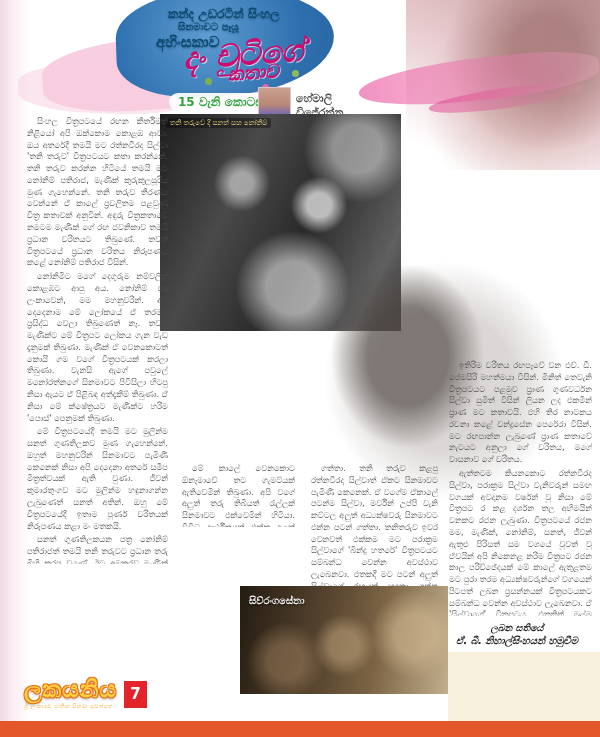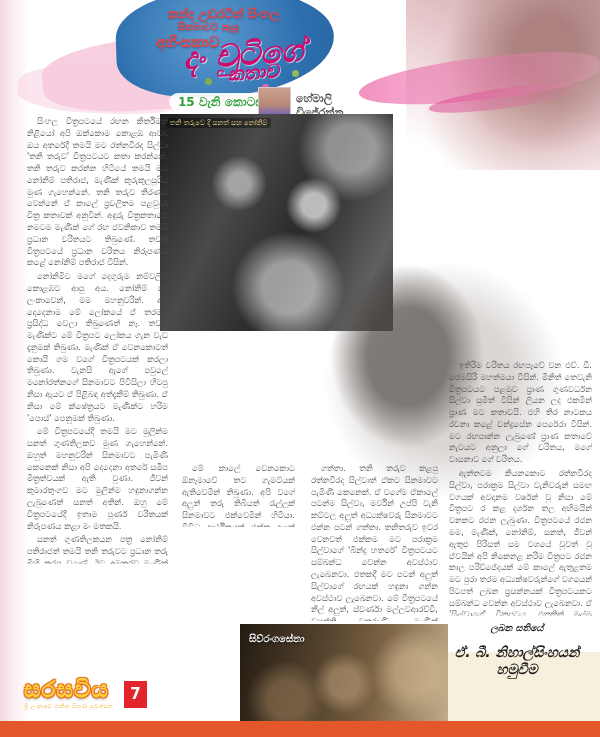--- a/index.html
+++ b/index.html
@@ -21,42 +21,42 @@
   #pink-ribbon{left:358px;top:58px;width:242px;height:42px;transform:rotate(-6deg);opacity:.8;
     border-radius:60% 40% 50% 50%;
     background:linear-gradient(90deg, rgba(234,84,158,.8), rgba(246,173,204,.35));}
   #pink-ribbon-2{left:428px;top:88px;width:155px;height:20px;transform:rotate(-8deg);opacity:.6;
     border-radius:50%;background:linear-gradient(90deg, rgba(221,49,135,.8), rgba(246,173,204,.2));}
   #top-right-photo{left:406px;top:0;width:194px;height:170px;
     background:
       radial-gradient(circle at 72% 30%, rgba(110,60,55,.40) 0 18%, rgba(0,0,0,0) 55%),
       radial-gradient(circle at 60% 60%, rgba(190,130,125,.35) 0 25%, rgba(0,0,0,0) 65%),
       linear-gradient(205deg, #cda3a4 0%, #e9cdd1 45%, rgba(255,255,255,0) 88%);}
-  .kicker{color:#ef4444;font-weight:bold;text-shadow:0 1px 2px rgba(20,60,110,.55);}
+  .kicker{color:#0c4a6e;font-weight:bold;text-shadow:0 1px 2px rgba(20,60,110,.55);}
   #kicker-1{left:168px;top:6px;font-size:12.5px;}
   #kicker-2{left:178px;top:21px;font-size:10px;}
   #kicker-3{left:156px;top:33px;font-size:15px;}
   .script-title{color:#ce0a6e;font-family:"DejaVu Serif","Liberation Serif",serif;
     font-style:italic;font-weight:bold;text-shadow:1px 1px 0 rgba(255,255,255,.6);}
   #title-1{left:183px;top:36px;font-size:31px;transform:rotate(-4deg);}
   #title-2{left:228px;top:61px;font-size:19px;transform:rotate(-4deg);}
   .flower-dot{width:7px;height:7px;border-radius:50%;}
   #part-badge{left:169px;top:93px;background:rgba(255,255,255,.92);border-radius:9px;
     padding:2px 9px;color:#2fa23a;font-weight:bold;font-size:12px;}
   #author-photo{left:258px;top:87px;width:31px;height:37px;border:1px solid #d8c7cf;
     background:linear-gradient(180deg,#caa08e 0%,#b98877 45%,#7b6bb0 70%,#8d7cc2 100%);}
   #author-name{left:296px;top:92px;font-size:11px;font-weight:bold;color:#4a4a4a;line-height:1.3;}
   
-  #main-photo{left:160px;top:114px;width:233px;height:217px;
+  #main-photo{left:160px;top:114px;width:200px;height:217px;
     background:
       radial-gradient(circle at 66% 42%, rgba(235,235,235,.75) 0 6%, rgba(0,0,0,0) 14%),
       radial-gradient(circle at 34% 32%, rgba(225,225,225,.6) 0 5%, rgba(0,0,0,0) 13%),
       radial-gradient(circle at 82% 16%, rgba(245,245,245,.5) 0 9%, rgba(0,0,0,0) 20%),
       radial-gradient(circle at 55% 80%, rgba(250,250,250,.55) 0 12%, rgba(0,0,0,0) 26%),
-      linear-gradient(115deg,#1d1d1d 0%,#4a4a4a 32%,#2a2a2a 58%,#606060 86%,#3a3a3a 100%);}
+      linear-gradient(115deg,#1d1d1d 0%,#4a4a4a 32%,#2a2a2a 58%,#606060 86%,#3a3a3a 100%); padding-left: 41px;}
   #main-photo-caption{left:6px;top:4px;font-size:7px;color:#ffe38a;
     background:rgba(0,0,0,.35);padding:1px 4px;border-radius:2px;}
   
   #right-portrait{left:318px;top:228px;width:280px;height:305px;
     background:
       radial-gradient(ellipse 38% 42% at 32% 42%, rgba(70,62,58,.62) 0 38%, rgba(0,0,0,0) 72%),
       radial-gradient(ellipse 55% 50% at 45% 50%, rgba(150,140,135,.35) 0 45%, rgba(0,0,0,0) 78%);}
   
   #headline{left:170px;top:314px;width:172px;line-height:1.04;
     text-shadow:0 0 5px #fff,0 0 8px #fff,0 0 12px #fff;}
@@ -71,33 +71,33 @@
   #col-right{left:440px;top:360px;width:152px;height:256px;}
   
   #bottom-left-photo{left:0;top:514px;width:292px;height:223px;
     background:
       radial-gradient(circle at 20% 30%, rgba(200,200,200,.35) 0 10%, rgba(0,0,0,0) 22%),
       radial-gradient(circle at 82% 40%, rgba(225,225,225,.6) 0 9%, rgba(0,0,0,0) 20%),
       radial-gradient(circle at 60% 85%, rgba(240,240,240,.7) 0 14%, rgba(0,0,0,0) 30%),
       linear-gradient(100deg,#161616 0%,#3d3d3d 30%,#272727 52%,#6f6f6f 74%,#e6e6e6 95%);}
   #bottom-left-caption{right:8px;top:3px;font-size:7px;color:#e8e8e8;
     background:rgba(0,0,0,.3);padding:1px 4px;border-radius:2px;}
-  #movie-still{left:240px;top:624px;width:208px;height:108px;
+  #movie-still{left:240px;top:586px;width:208px;height:108px;
     background:
       radial-gradient(circle at 50% 55%, rgba(200,170,130,.5) 0 12%, rgba(0,0,0,0) 26%),
       radial-gradient(circle at 22% 70%, rgba(160,130,95,.5) 0 10%, rgba(0,0,0,0) 22%),
       radial-gradient(circle at 84% 45%, rgba(215,190,150,.55) 0 11%, rgba(0,0,0,0) 24%),
       linear-gradient(100deg,#241c12 0%,#54422d 38%,#7d6546 66%,#c2af8c 100%);}
   #still-label{left:9px;top:9px;font-size:10px;font-weight:bold;color:#f4f4f4;
     text-shadow:0 1px 2px rgba(0,0,0,.8);}
   #cream-block{left:448px;top:652px;width:152px;height:70px;background:#f6f0dd;}
   #byline{left:438px;top:622px;width:158px;text-align:center;color:#222;
     font-style:italic;font-weight:bold;}
   #byline .b1{font-size:9.5px;}
-  #byline .b2{font-size:14px;margin-top:10px;}
+  #byline .b2{font-size:10px;margin-top:1px;}
   
   #logo-group{left:24px;top:676px;}
   #logo-text{font-size:23px;font-weight:bold;color:#ffd042;letter-spacing:1px;
     text-shadow:-1px -1px 0 #e8731e,1px -1px 0 #e8731e,-1px 1px 0 #e8731e,1px 1px 0 #e8731e,0 2px 3px rgba(0,0,0,.35);}
   #logo-tagline{font-size:5.5px;color:#f5a623;margin-top:0px;letter-spacing:.5px;}
   #page-num-box{position:absolute;left:100px;top:5px;width:23px;height:27px;background:#e3242b;
     color:#fff;font-weight:bold;font-size:15px;text-align:center;line-height:27px;}
   #logo-date{font-size:9px;color:rgba(255,240,220,.95);margin-top:12px;text-shadow:0 1px 2px rgba(0,0,0,.4);}
   #orange-bar{left:0;top:721px;width:600px;height:16px;background:#e4572a;}
 </style>
@@ -160,21 +160,21 @@
   <div class="abs" id="movie-still">
     <div class="abs" id="still-label">සිව්රංගසේනා</div>
   </div>
 
   <div class="abs" id="byline">
     <div class="b1">ලබන සතියේ</div>
     <div class="b2">ඒ. බී. නිහාල්සිංහයන් හමුවීම</div>
   </div>
 
   <div class="abs" id="logo-group">
-    <div id="logo-text">සරසවිය</div>
+    <div id="logo-text">ලකයනිය</div>
     <div id="page-num-box">7</div>
     <div id="logo-tagline">ශ්‍රී ලංකාවේ ජාතික සිනමා පුවත්පත</div>
     <div id="logo-date">2008 නොවැම්බර් 06</div>
   </div>
 
   <div class="abs" id="orange-bar"></div>
 
 </div>
 
 </body></html>

